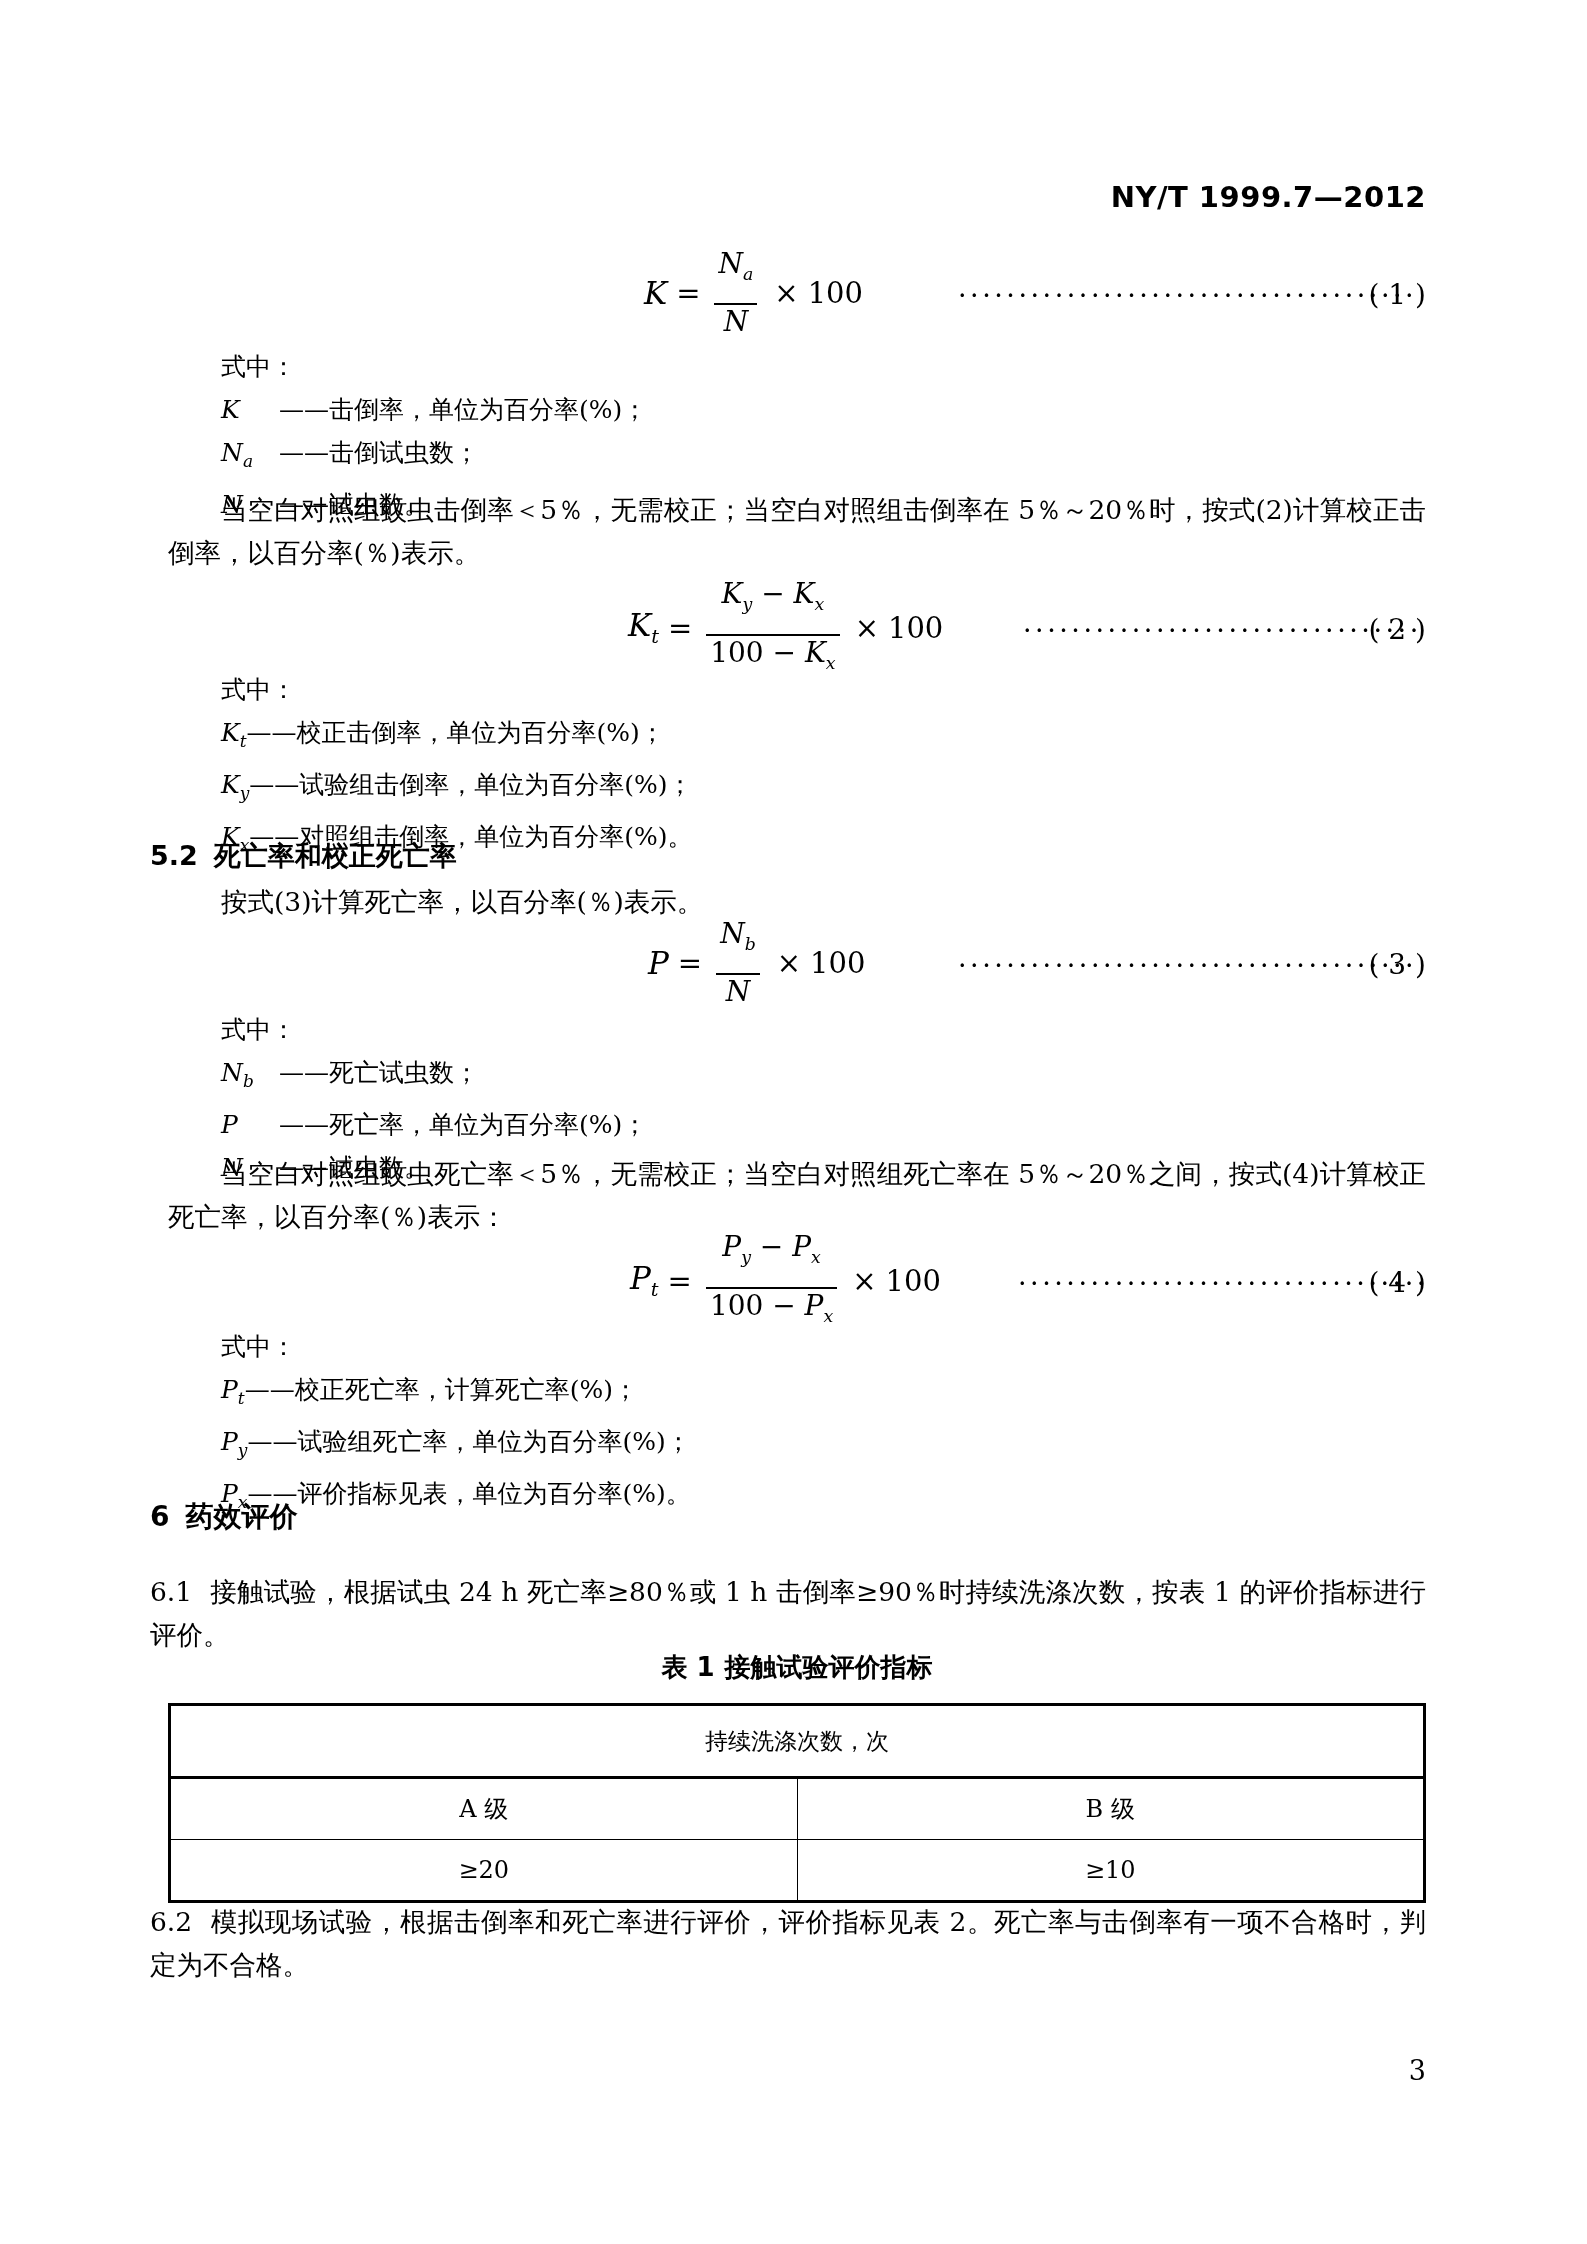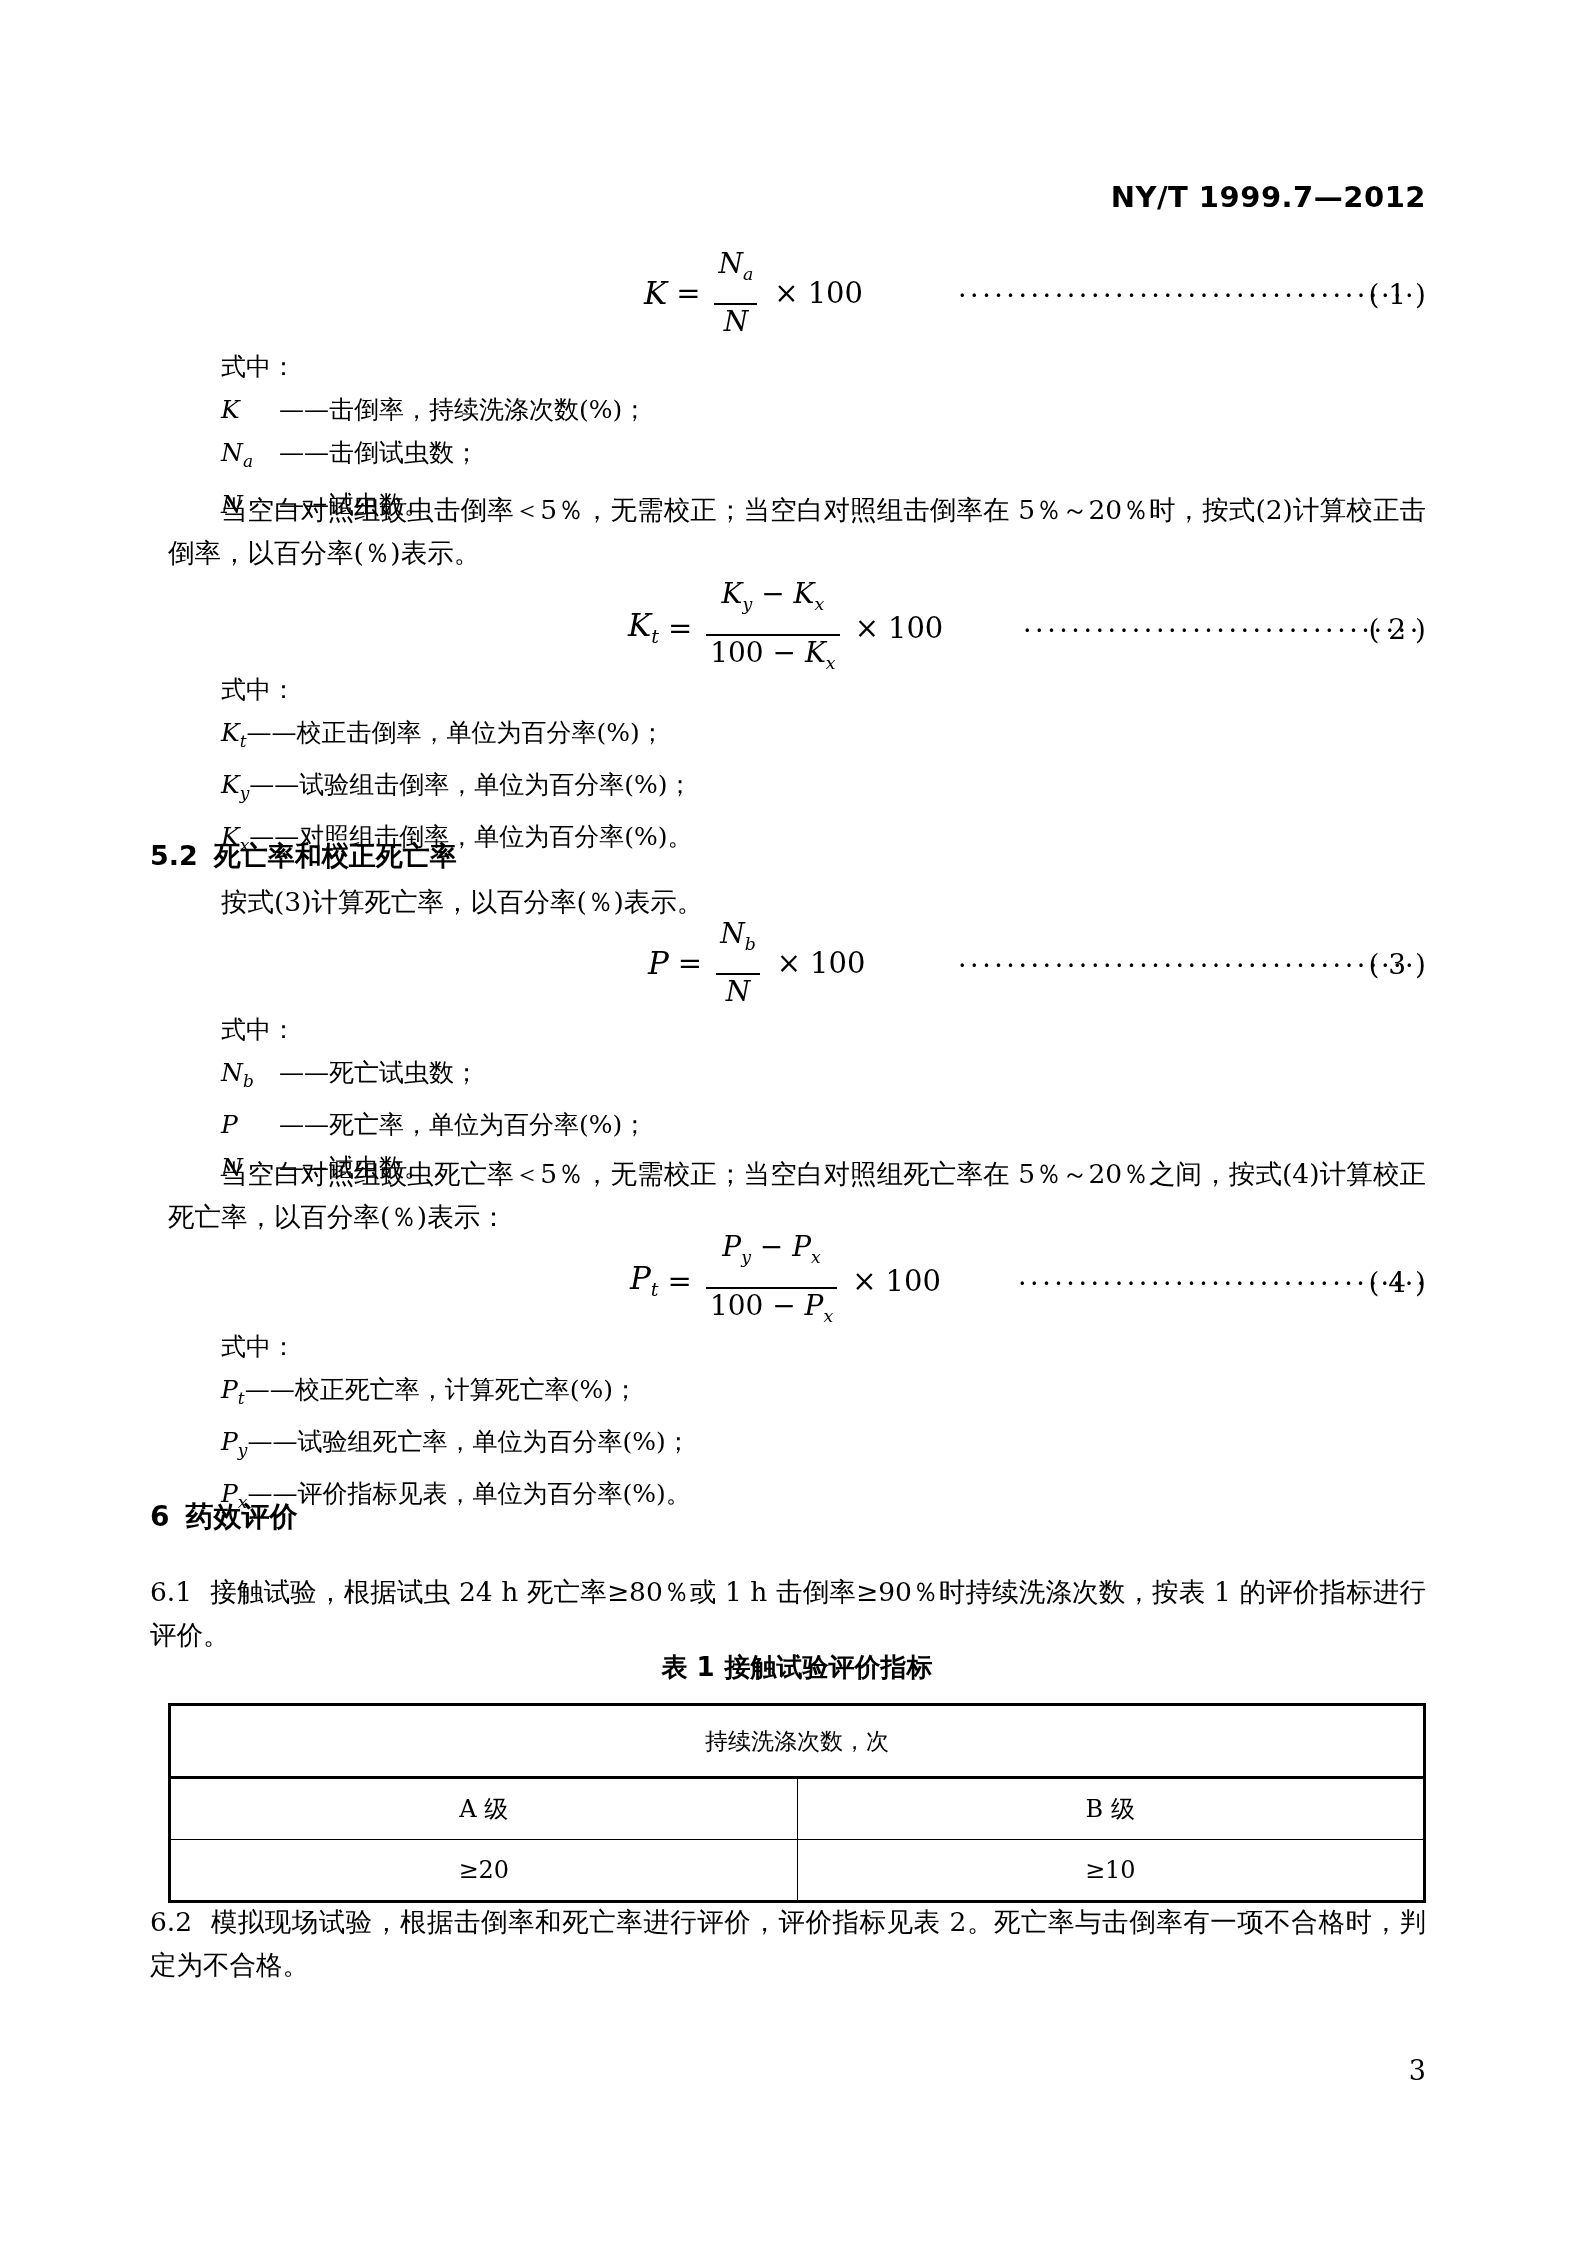--- a/index.html
+++ b/index.html
@@ -185,21 +185,21 @@
         <span style="font-size:29px;">100</span>
       </div>
       <div class="dots" style="left:790px; top:30px; width:460px;">·····························································</div>
       <div class="eqnum" style="top:28px;">( 1 )</div>
     </div>
 
     <div class="blk deflist" style="top:345px;">
       <div class="defline">式中：</div>
       <div class="defline">
         <span class="sym sym-w"><i>K</i></span>
-        <span>——击倒率，持续洗涤次数(%)；</span>
+        <span>——击倒率，单位为百分率(%)；</span>
       </div>
       <div class="defline">
         <span class="sym sym-w"><i>N<sub>a</sub></i></span>
         <span>——击倒试虫数；</span>
       </div>
       <div class="defline">
         <span class="sym sym-w"><i>N</i></span>
         <span>——试虫数。</span>
       </div>
     </div>

